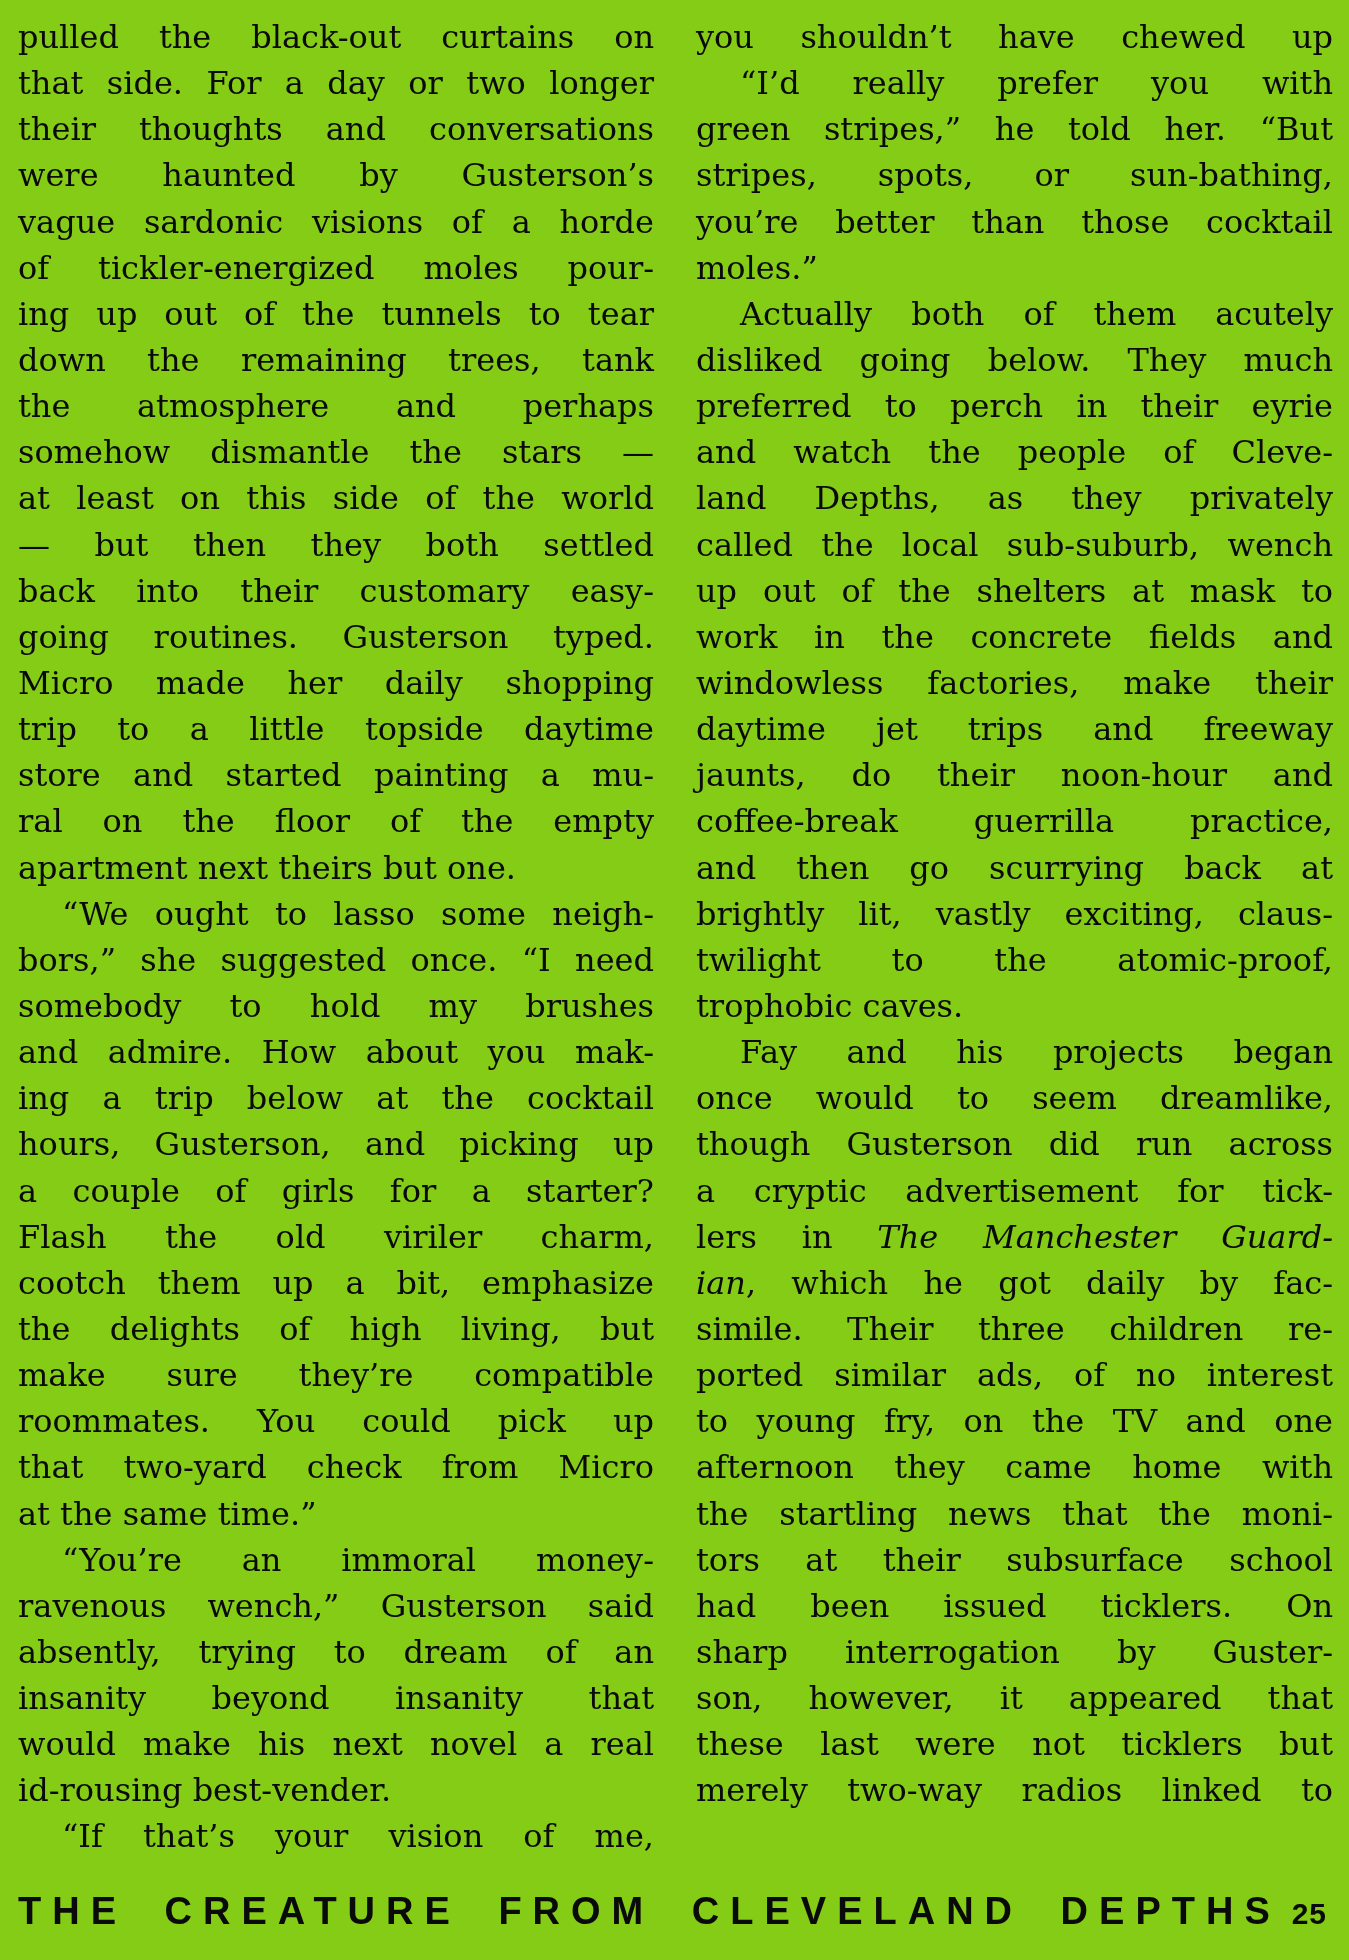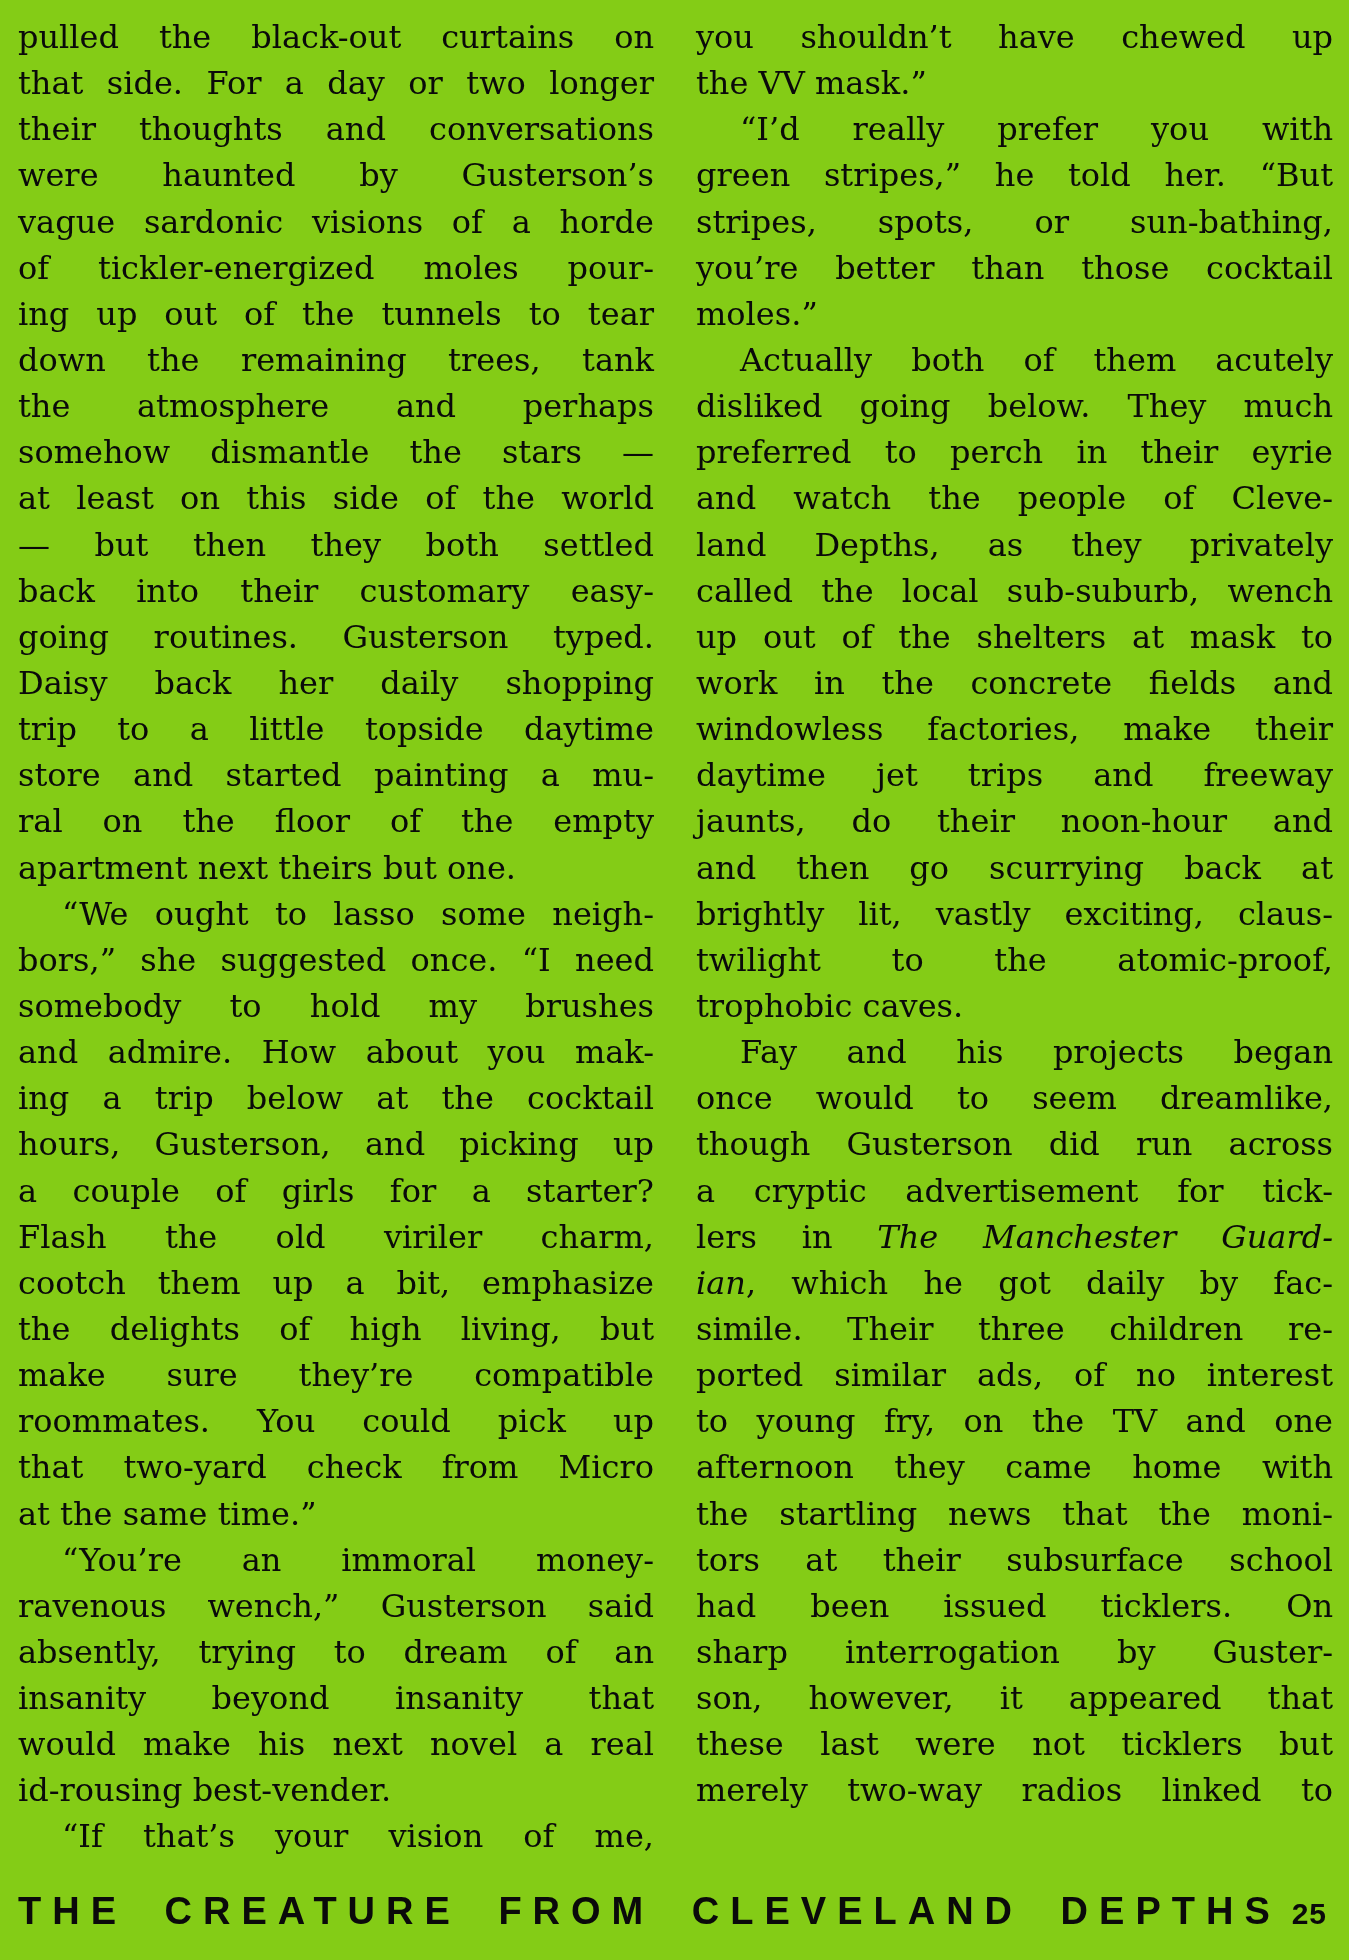--- a/index.html
+++ b/index.html
@@ -64,21 +64,21 @@
       <div class="line"><span>vague sardonic visions of a horde</span></div>
       <div class="line"><span>of tickler-energized moles pour-</span></div>
       <div class="line"><span>ing up out of the tunnels to tear</span></div>
       <div class="line"><span>down the remaining trees, tank</span></div>
       <div class="line"><span>the atmosphere and perhaps</span></div>
       <div class="line"><span>somehow dismantle the stars —</span></div>
       <div class="line"><span>at least on this side of the world</span></div>
       <div class="line"><span>— but then they both settled</span></div>
       <div class="line"><span>back into their customary easy-</span></div>
       <div class="line"><span>going routines. Gusterson typed.</span></div>
-      <div class="line"><span>Daisy back her daily shopping</span></div>
+      <div class="line"><span>Micro made her daily shopping</span></div>
       <div class="line"><span>trip to a little topside daytime</span></div>
       <div class="line"><span>store and started painting a mu-</span></div>
       <div class="line"><span>ral on the floor of the empty</span></div>
       <div class="line para-end"><span>apartment next theirs but one.</span></div>
       <div class="line indent"><span>“We ought to lasso some neigh-</span></div>
       <div class="line"><span>bors,” she suggested once. “I need</span></div>
       <div class="line"><span>somebody to hold my brushes</span></div>
       <div class="line"><span>and admire. How about you mak-</span></div>
       <div class="line"><span>ing a trip below at the cocktail</span></div>
       <div class="line"><span>hours, Gusterson, and picking up</span></div>
@@ -93,37 +93,37 @@
       <div class="line indent"><span>“You’re an immoral money-</span></div>
       <div class="line"><span>ravenous wench,” Gusterson said</span></div>
       <div class="line"><span>absently, trying to dream of an</span></div>
       <div class="line"><span>insanity beyond insanity that</span></div>
       <div class="line"><span>would make his next novel a real</span></div>
       <div class="line para-end"><span>id-rousing best-vender.</span></div>
       <div class="line indent"><span>“If that’s your vision of me,</span></div>
     </div>
   <div class="column column-right" id="col-right">
       <div class="line"><span>you shouldn’t have chewed up</span></div>
-      <div class="line para-end"><span>the VV mask.”</span></div>
       <div class="line indent"><span>“I’d really prefer you with</span></div>
       <div class="line"><span>green stripes,” he told her. “But</span></div>
       <div class="line"><span>stripes, spots, or sun-bathing,</span></div>
       <div class="line"><span>you’re better than those cocktail</span></div>
       <div class="line para-end"><span>moles.”</span></div>
       <div class="line indent"><span>Actually both of them acutely</span></div>
       <div class="line"><span>disliked going below. They much</span></div>
       <div class="line"><span>preferred to perch in their eyrie</span></div>
       <div class="line"><span>and watch the people of Cleve-</span></div>
       <div class="line"><span>land Depths, as they privately</span></div>
       <div class="line"><span>called the local sub-suburb, wench</span></div>
       <div class="line"><span>up out of the shelters at mask to</span></div>
       <div class="line"><span>work in the concrete fields and</span></div>
       <div class="line"><span>windowless factories, make their</span></div>
       <div class="line"><span>daytime jet trips and freeway</span></div>
       <div class="line"><span>jaunts, do their noon-hour and</span></div>
+      <div class="line"><span>coffee-break guerrilla practice,</span></div>
       <div class="line"><span>and then go scurrying back at</span></div>
       <div class="line"><span>brightly lit, vastly exciting, claus-</span></div>
       <div class="line"><span>twilight to the atomic-proof,</span></div>
       <div class="line para-end"><span>trophobic caves.</span></div>
       <div class="line indent"><span>Fay and his projects began</span></div>
       <div class="line"><span>once would to seem dreamlike,</span></div>
       <div class="line"><span>though Gusterson did run across</span></div>
       <div class="line"><span>a cryptic advertisement for tick-</span></div>
       <div class="line"><span>lers in </span><span class="italic">The Manchester Guard-</span></div>
       <div class="line"><span class="italic">ian</span><span>, which he got daily by fac-</span></div>

